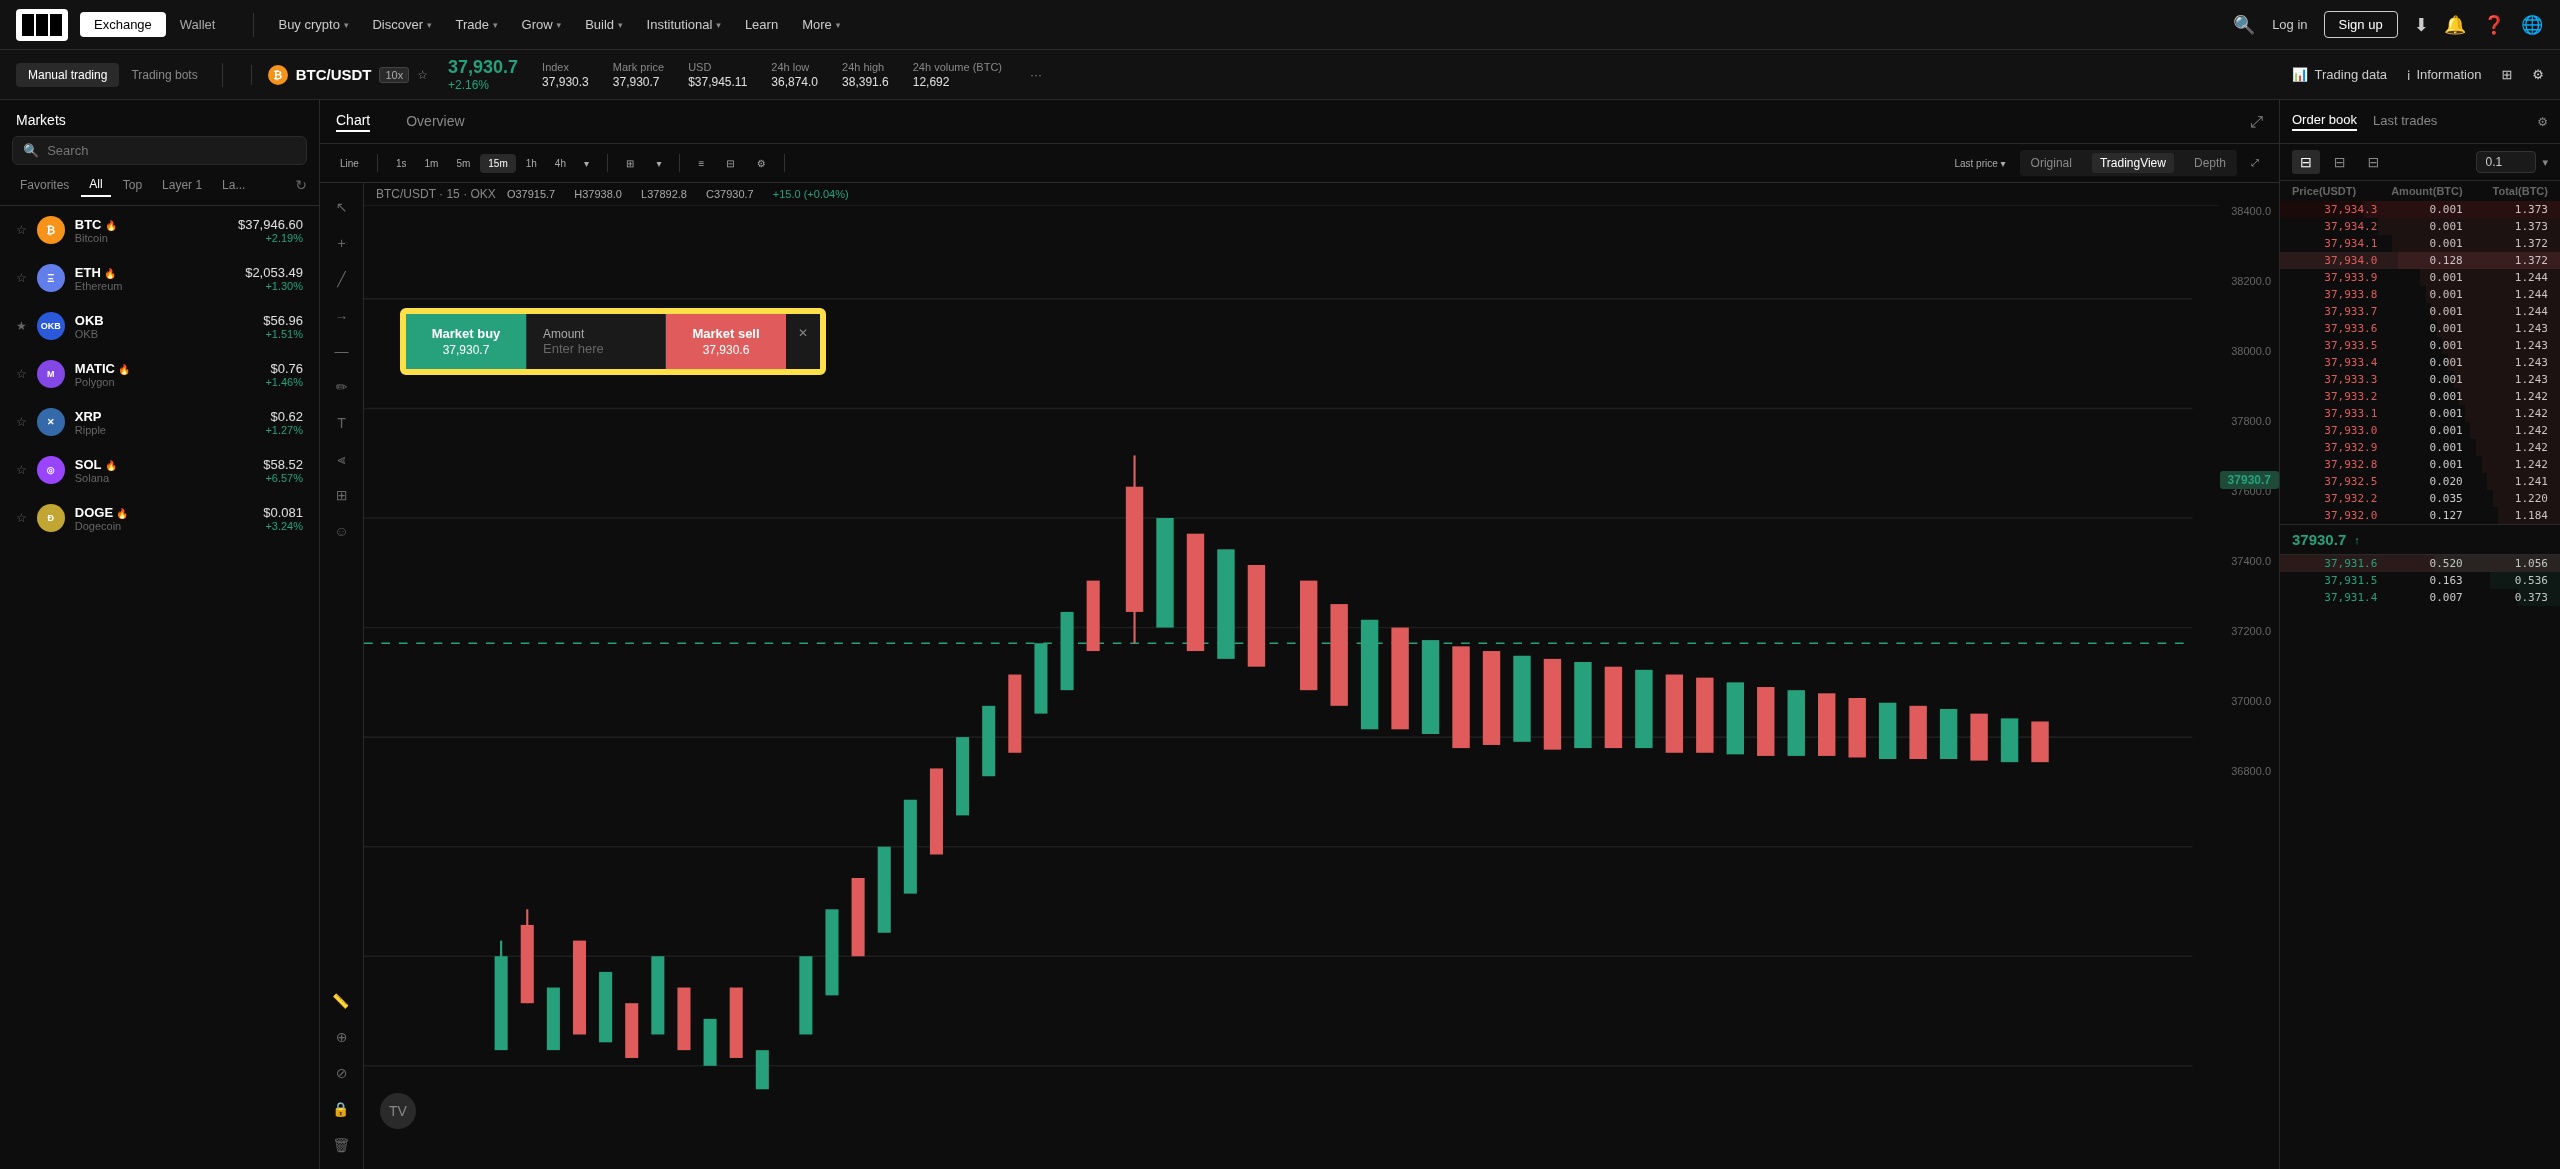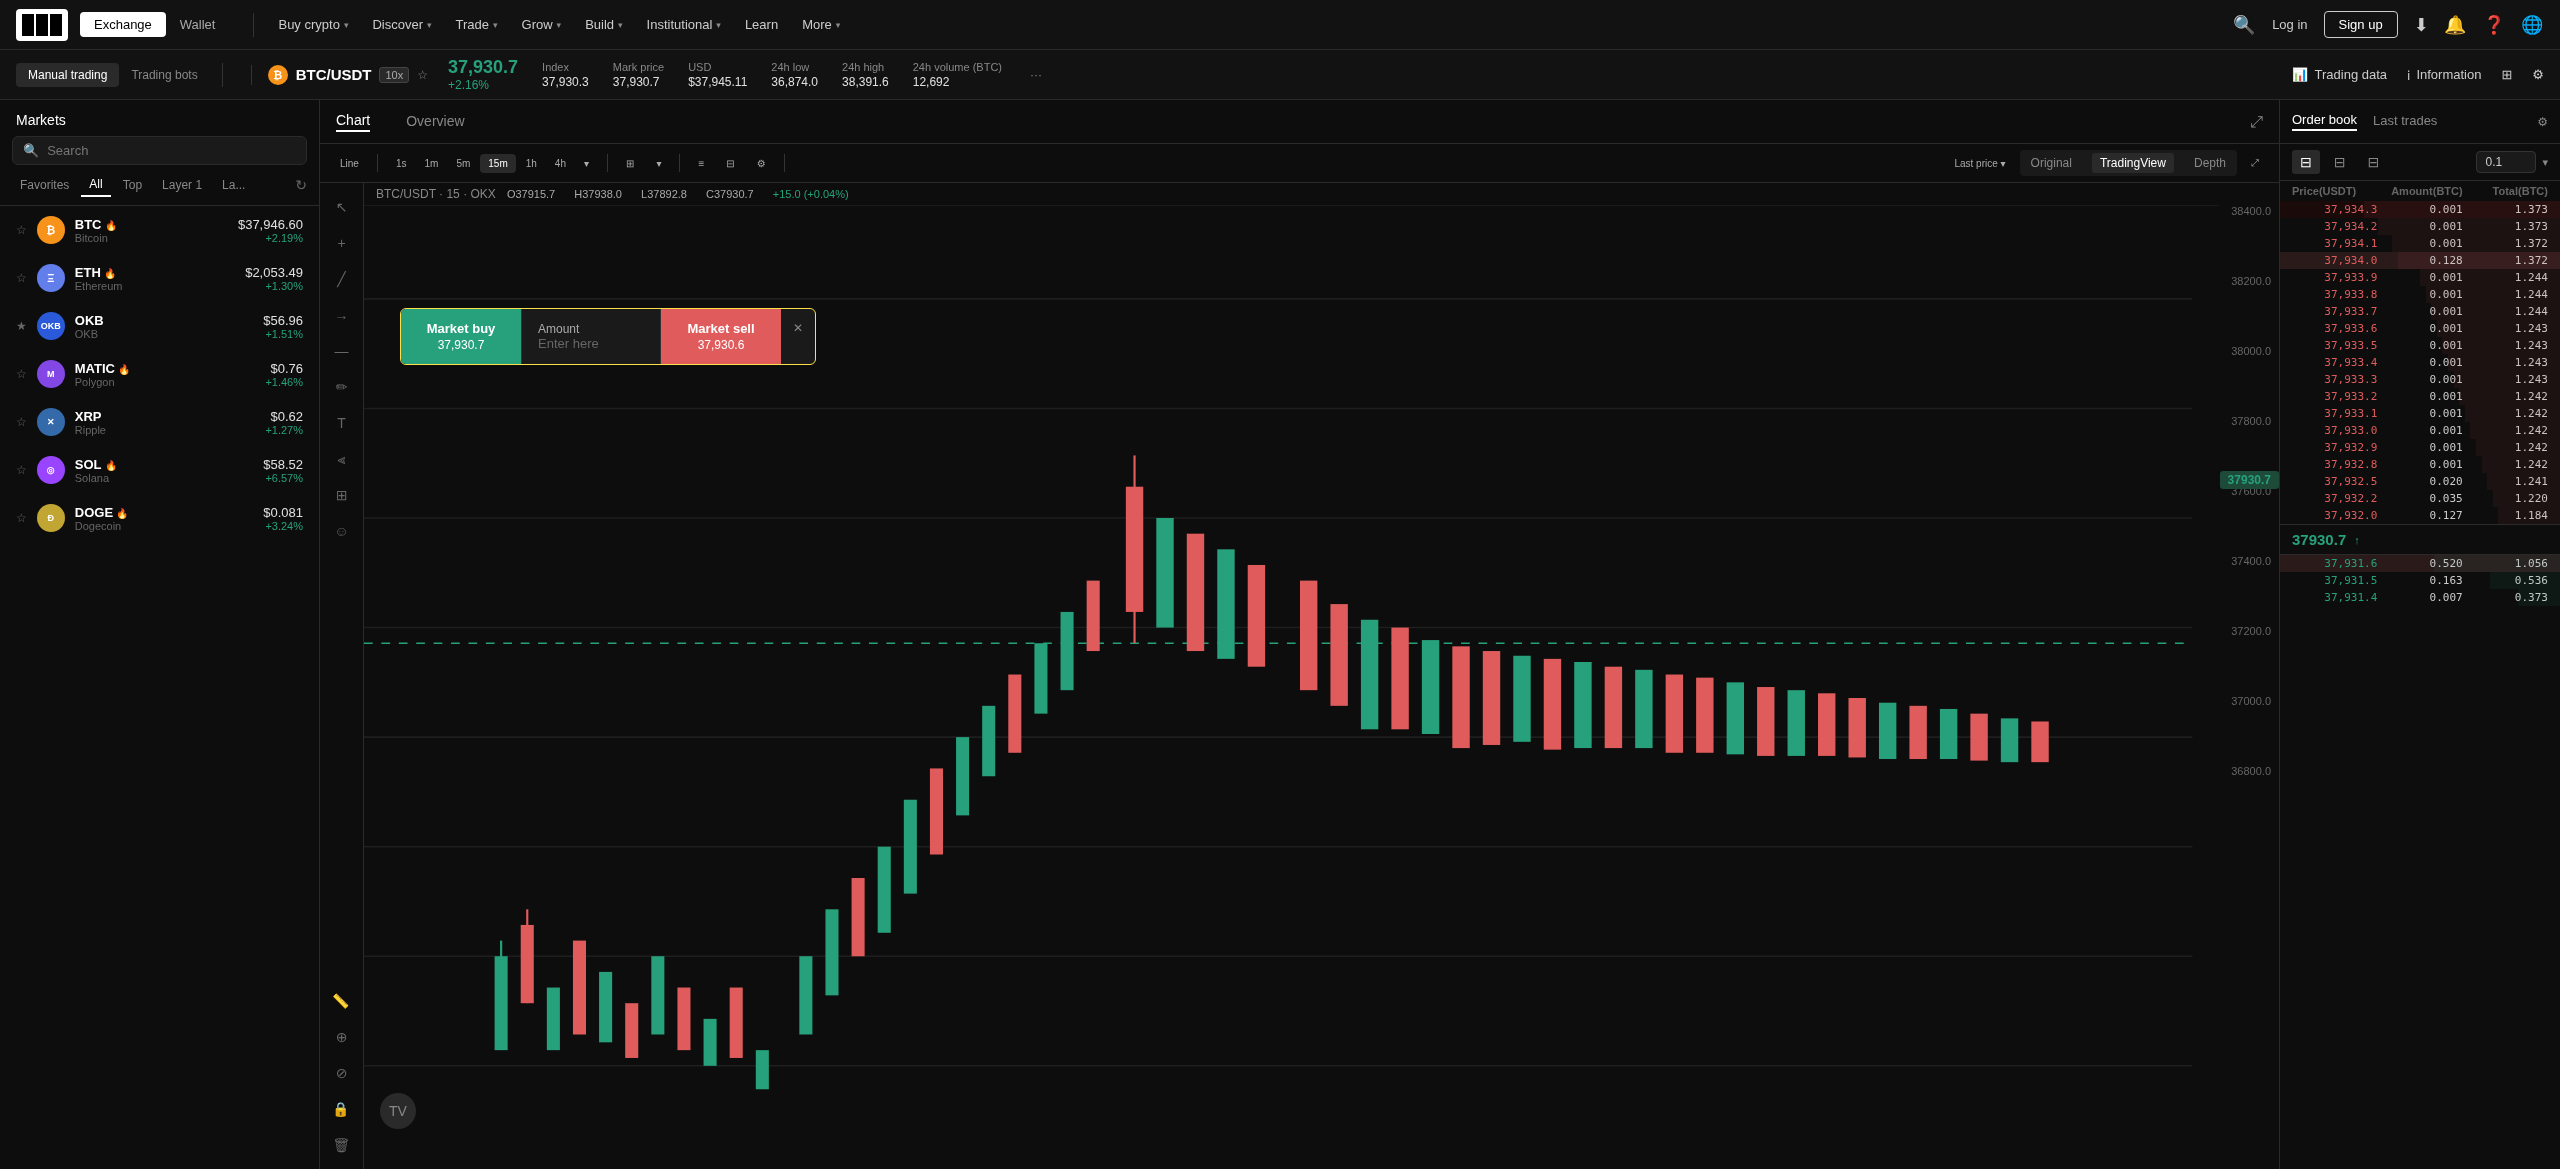--- a/index.html
+++ b/index.html
@@ -86,21 +86,21 @@
     .expand-btn { margin-left: auto; color: #888; cursor: pointer; font-size: 16px; }
     .chart-view-toggle { display: flex; align-items: center; gap: 12px; background: #1a1a1a; border-radius: 4px; padding: 3px; }
     .view-btn { padding: 3px 8px; border-radius: 3px; font-size: 12px; cursor: pointer; color: #888; }
     .view-btn.active { background: #2a2a2a; color: #fff; }
 
     
     .chart-canvas-area { flex: 1; position: relative; overflow: hidden; }
     .current-price-badge { background: #1e4a3a; color: #26a17b; padding: 2px 8px; font-size: 12px; font-weight: 600; border-radius: 3px; }
 
     
-    .trade-widget { position: absolute; top: 125px; left: 80px; background: #1a1a1a; border-radius: 6px; display: flex; align-items: stretch; z-index: 10; border: 1px solid #fde047; overflow: hidden; }
+    .trade-widget { position: absolute; top: 125px; left: 80px; background: #1a1a1a; border-radius: 6px; display: flex; align-items: stretch; z-index: 10; border: 6px solid #fde047; overflow: hidden; }
     .buy-btn-widget { background: #26a17b; color: #fff; padding: 12px 20px; font-size: 13px; font-weight: 600; cursor: pointer; display: flex; flex-direction: column; align-items: center; gap: 2px; min-width: 120px; }
     .sell-btn-widget { background: #e05c5c; color: #fff; padding: 12px 20px; font-size: 13px; font-weight: 600; cursor: pointer; display: flex; flex-direction: column; align-items: center; gap: 2px; min-width: 120px; }
     .amount-widget { padding: 12px 16px; display: flex; flex-direction: column; justify-content: center; min-width: 140px; border-left: 1px solid #333; border-right: 1px solid #333; }
     .amount-label { font-size: 12px; color: #aaa; }
     .amount-placeholder { font-size: 13px; color: #666; }
     .close-widget { padding: 8px; color: #888; cursor: pointer; align-self: flex-start; margin: 4px; }
 
     
     .order-book-panel { width: 280px; background: #0d0d0d; display: flex; flex-direction: column; flex-shrink: 0; }
     .ob-tabs { display: flex; align-items: center; padding: 0 12px; border-bottom: 1px solid #2a2a2a; height: 44px; gap: 16px; }

